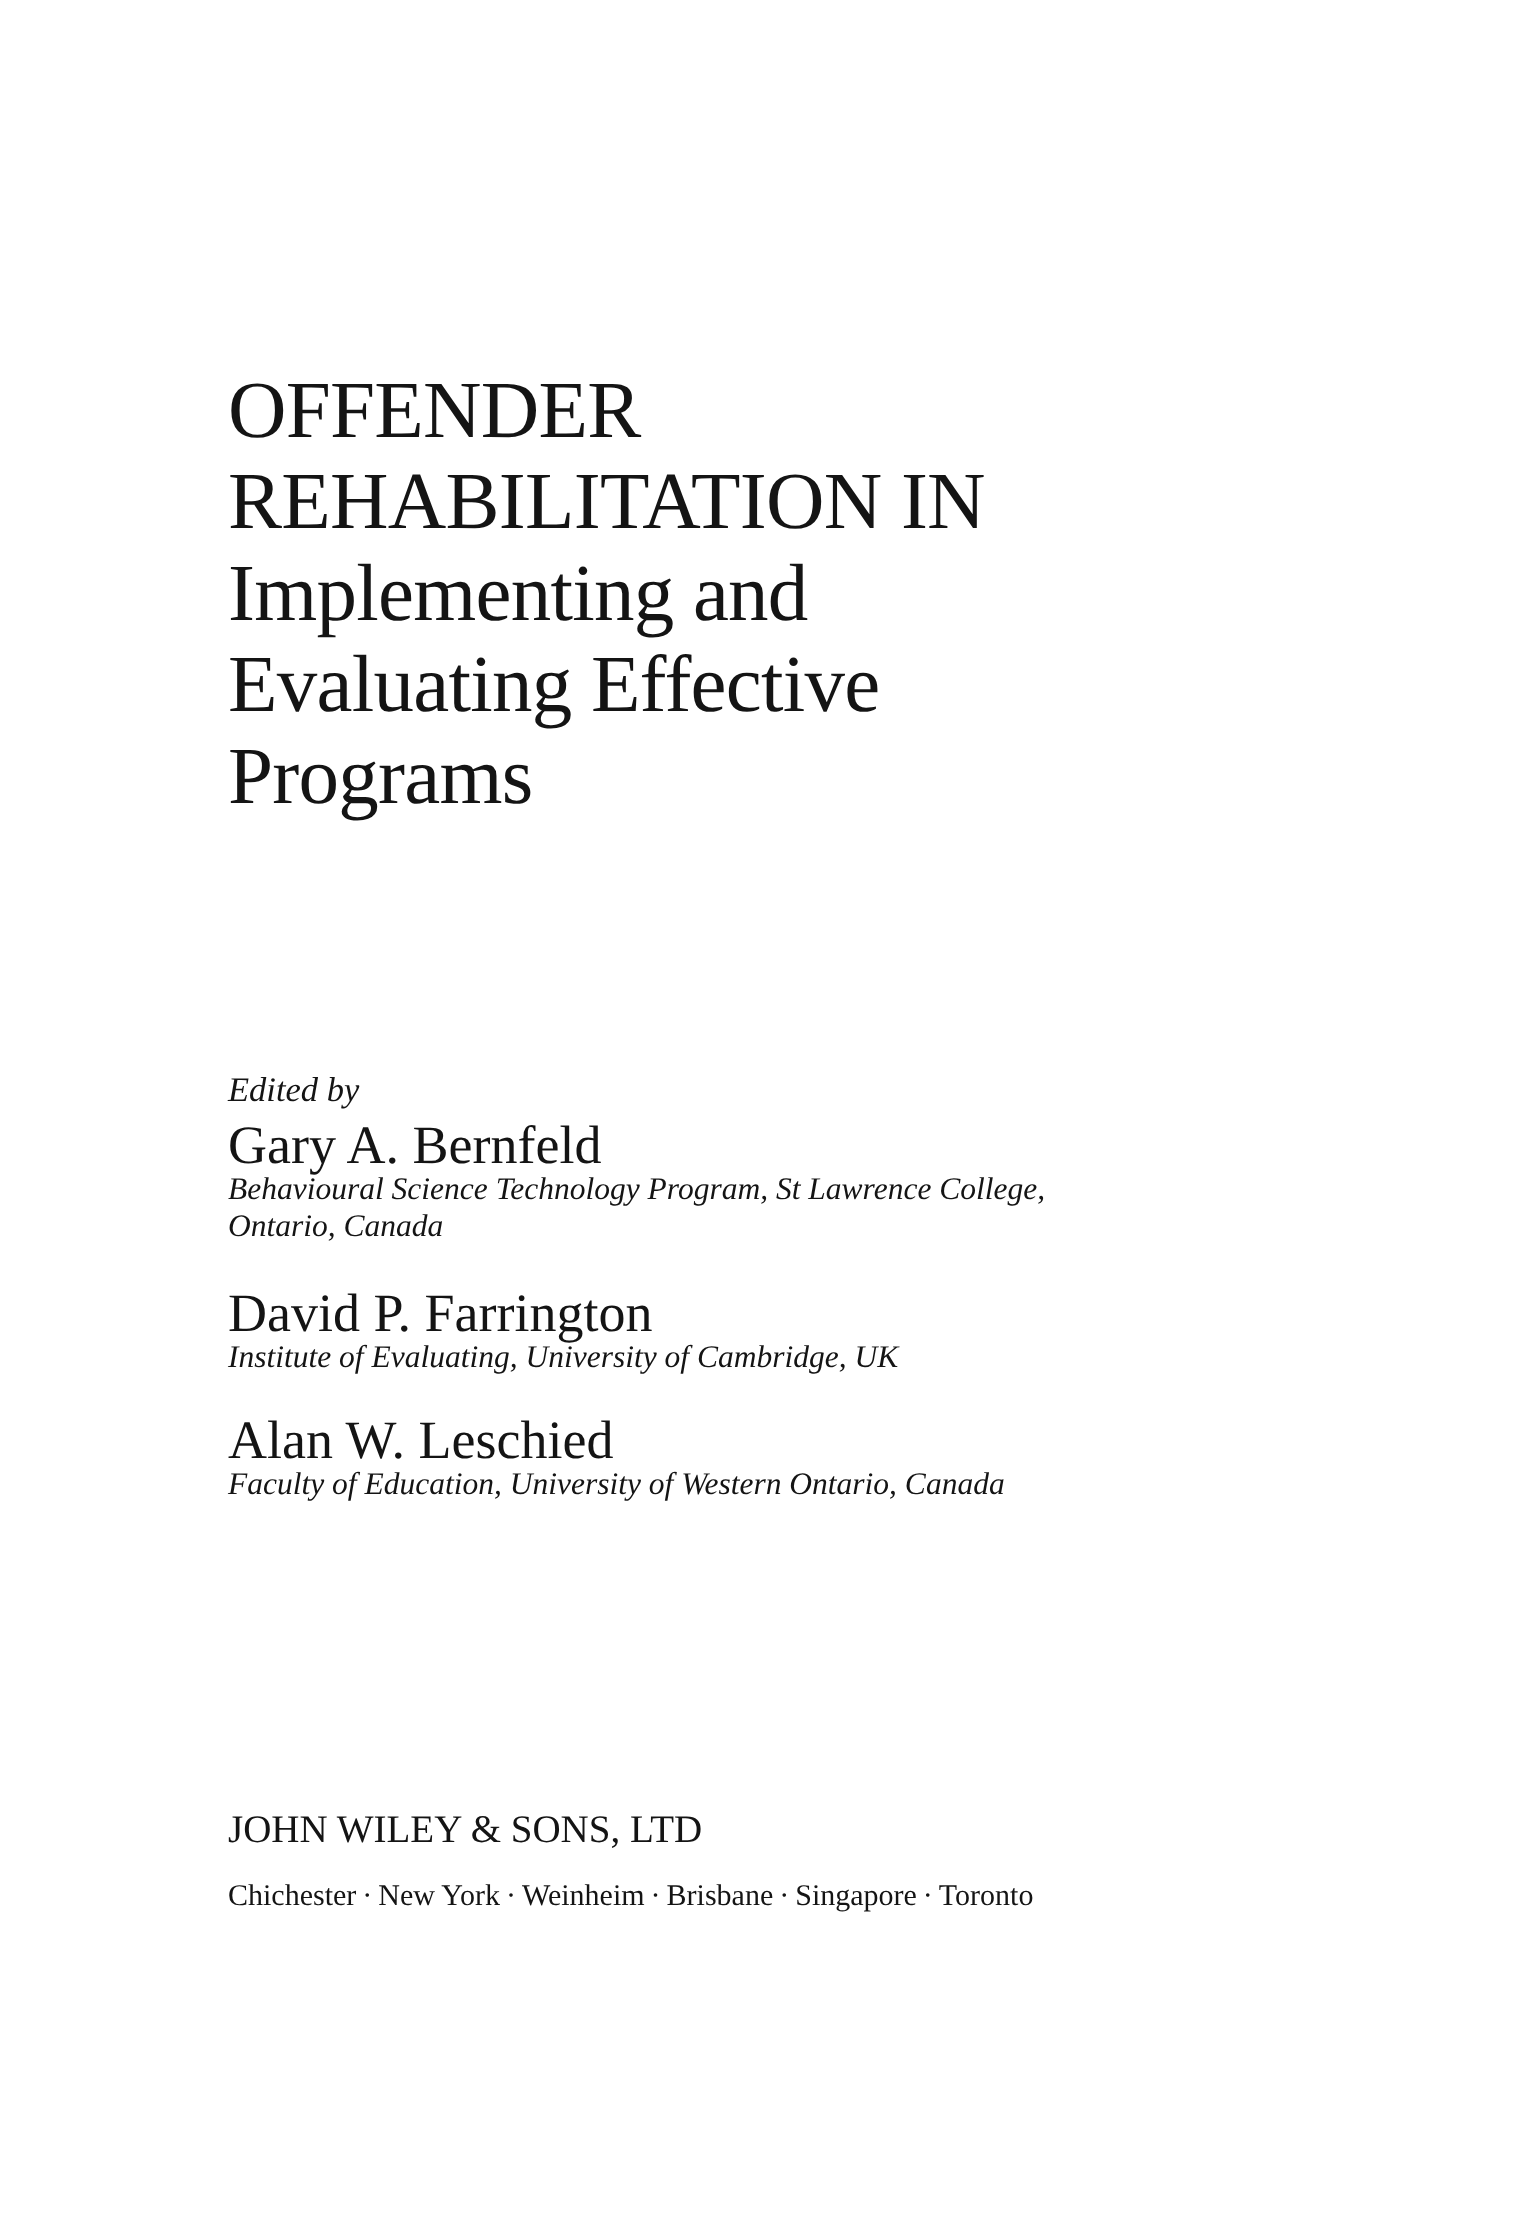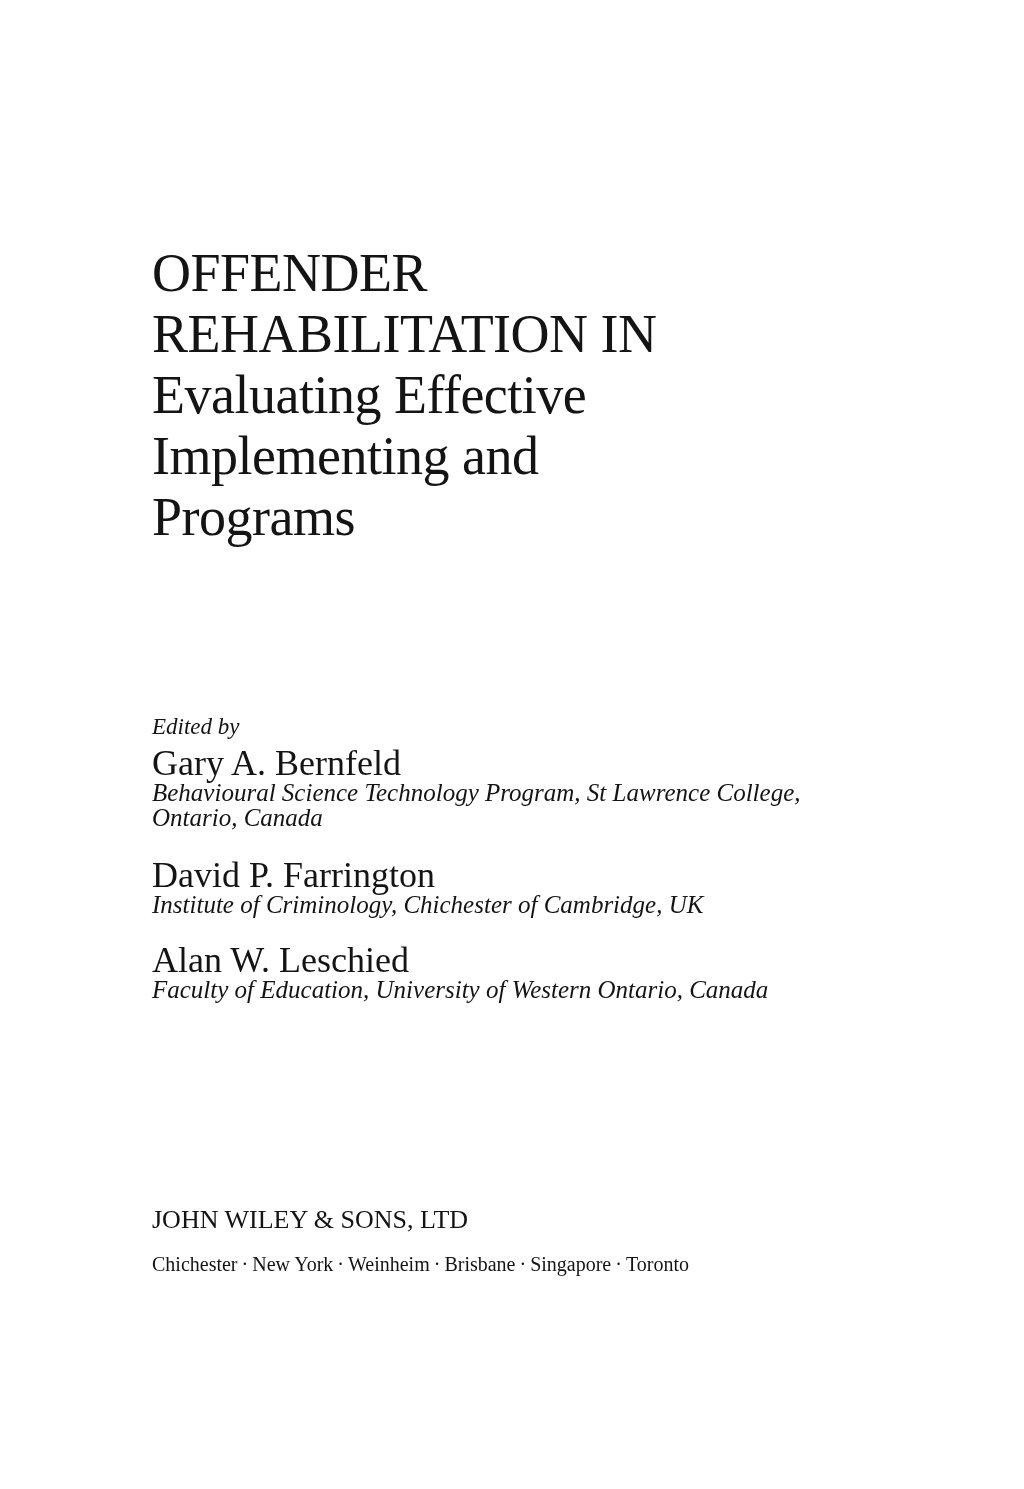--- a/index.html
+++ b/index.html
@@ -42,21 +42,21 @@
     .editor {
       position: absolute;
       left: 152px;
     }
     .editor-name {
       font-size: 36px;
       line-height: 34px;
       white-space: nowrap;
     }
     .editor-affil {
-      font-size: 25px;
+      font-size: 21px;
       line-height: 25px;
       font-style: italic;
     }
     .publisher {
       position: absolute;
       left: 152px;
       top: 1203px;
     }
     .publisher-name {
       font-size: 26px;
@@ -72,36 +72,36 @@
     .sep { padding: 0 4px; }
   </style>
 </head>
 <body>
 
 <div class="page">
 
   <div class="title-block">
     <div class="title-line">OFFENDER</div>
     <div class="title-line">REHABILITATION IN</div>
+    <div class="title-line">Implementing and</div>
     <div class="title-line">Evaluating Effective</div>
-    <div class="title-line">Implementing and</div>
     <div class="title-line">Programs</div>
   </div>
 
   <div class="edited-by">Edited by</div>
 
   <div class="editor" style="top:746px;">
     <div class="editor-name">Gary A. Bernfeld</div>
     <div class="editor-affil">Behavioural Science Technology Program, St Lawrence College,</div>
     <div class="editor-affil">Ontario, Canada</div>
   </div>
 
   <div class="editor" style="top:858px;">
     <div class="editor-name">David P. Farrington</div>
-    <div class="editor-affil">Institute of Criminology, Chichester of Cambridge, UK</div>
+    <div class="editor-affil">Institute of Evaluating, University of Cambridge, UK</div>
   </div>
 
   <div class="editor" style="top:943px;">
     <div class="editor-name">Alan W. Leschied</div>
     <div class="editor-affil">Faculty of Education, University of Western Ontario, Canada</div>
   </div>
 
   <div class="publisher">
     <div class="publisher-name">JOHN WILEY &amp; SONS, LTD</div>
     <div class="publisher-cities">

